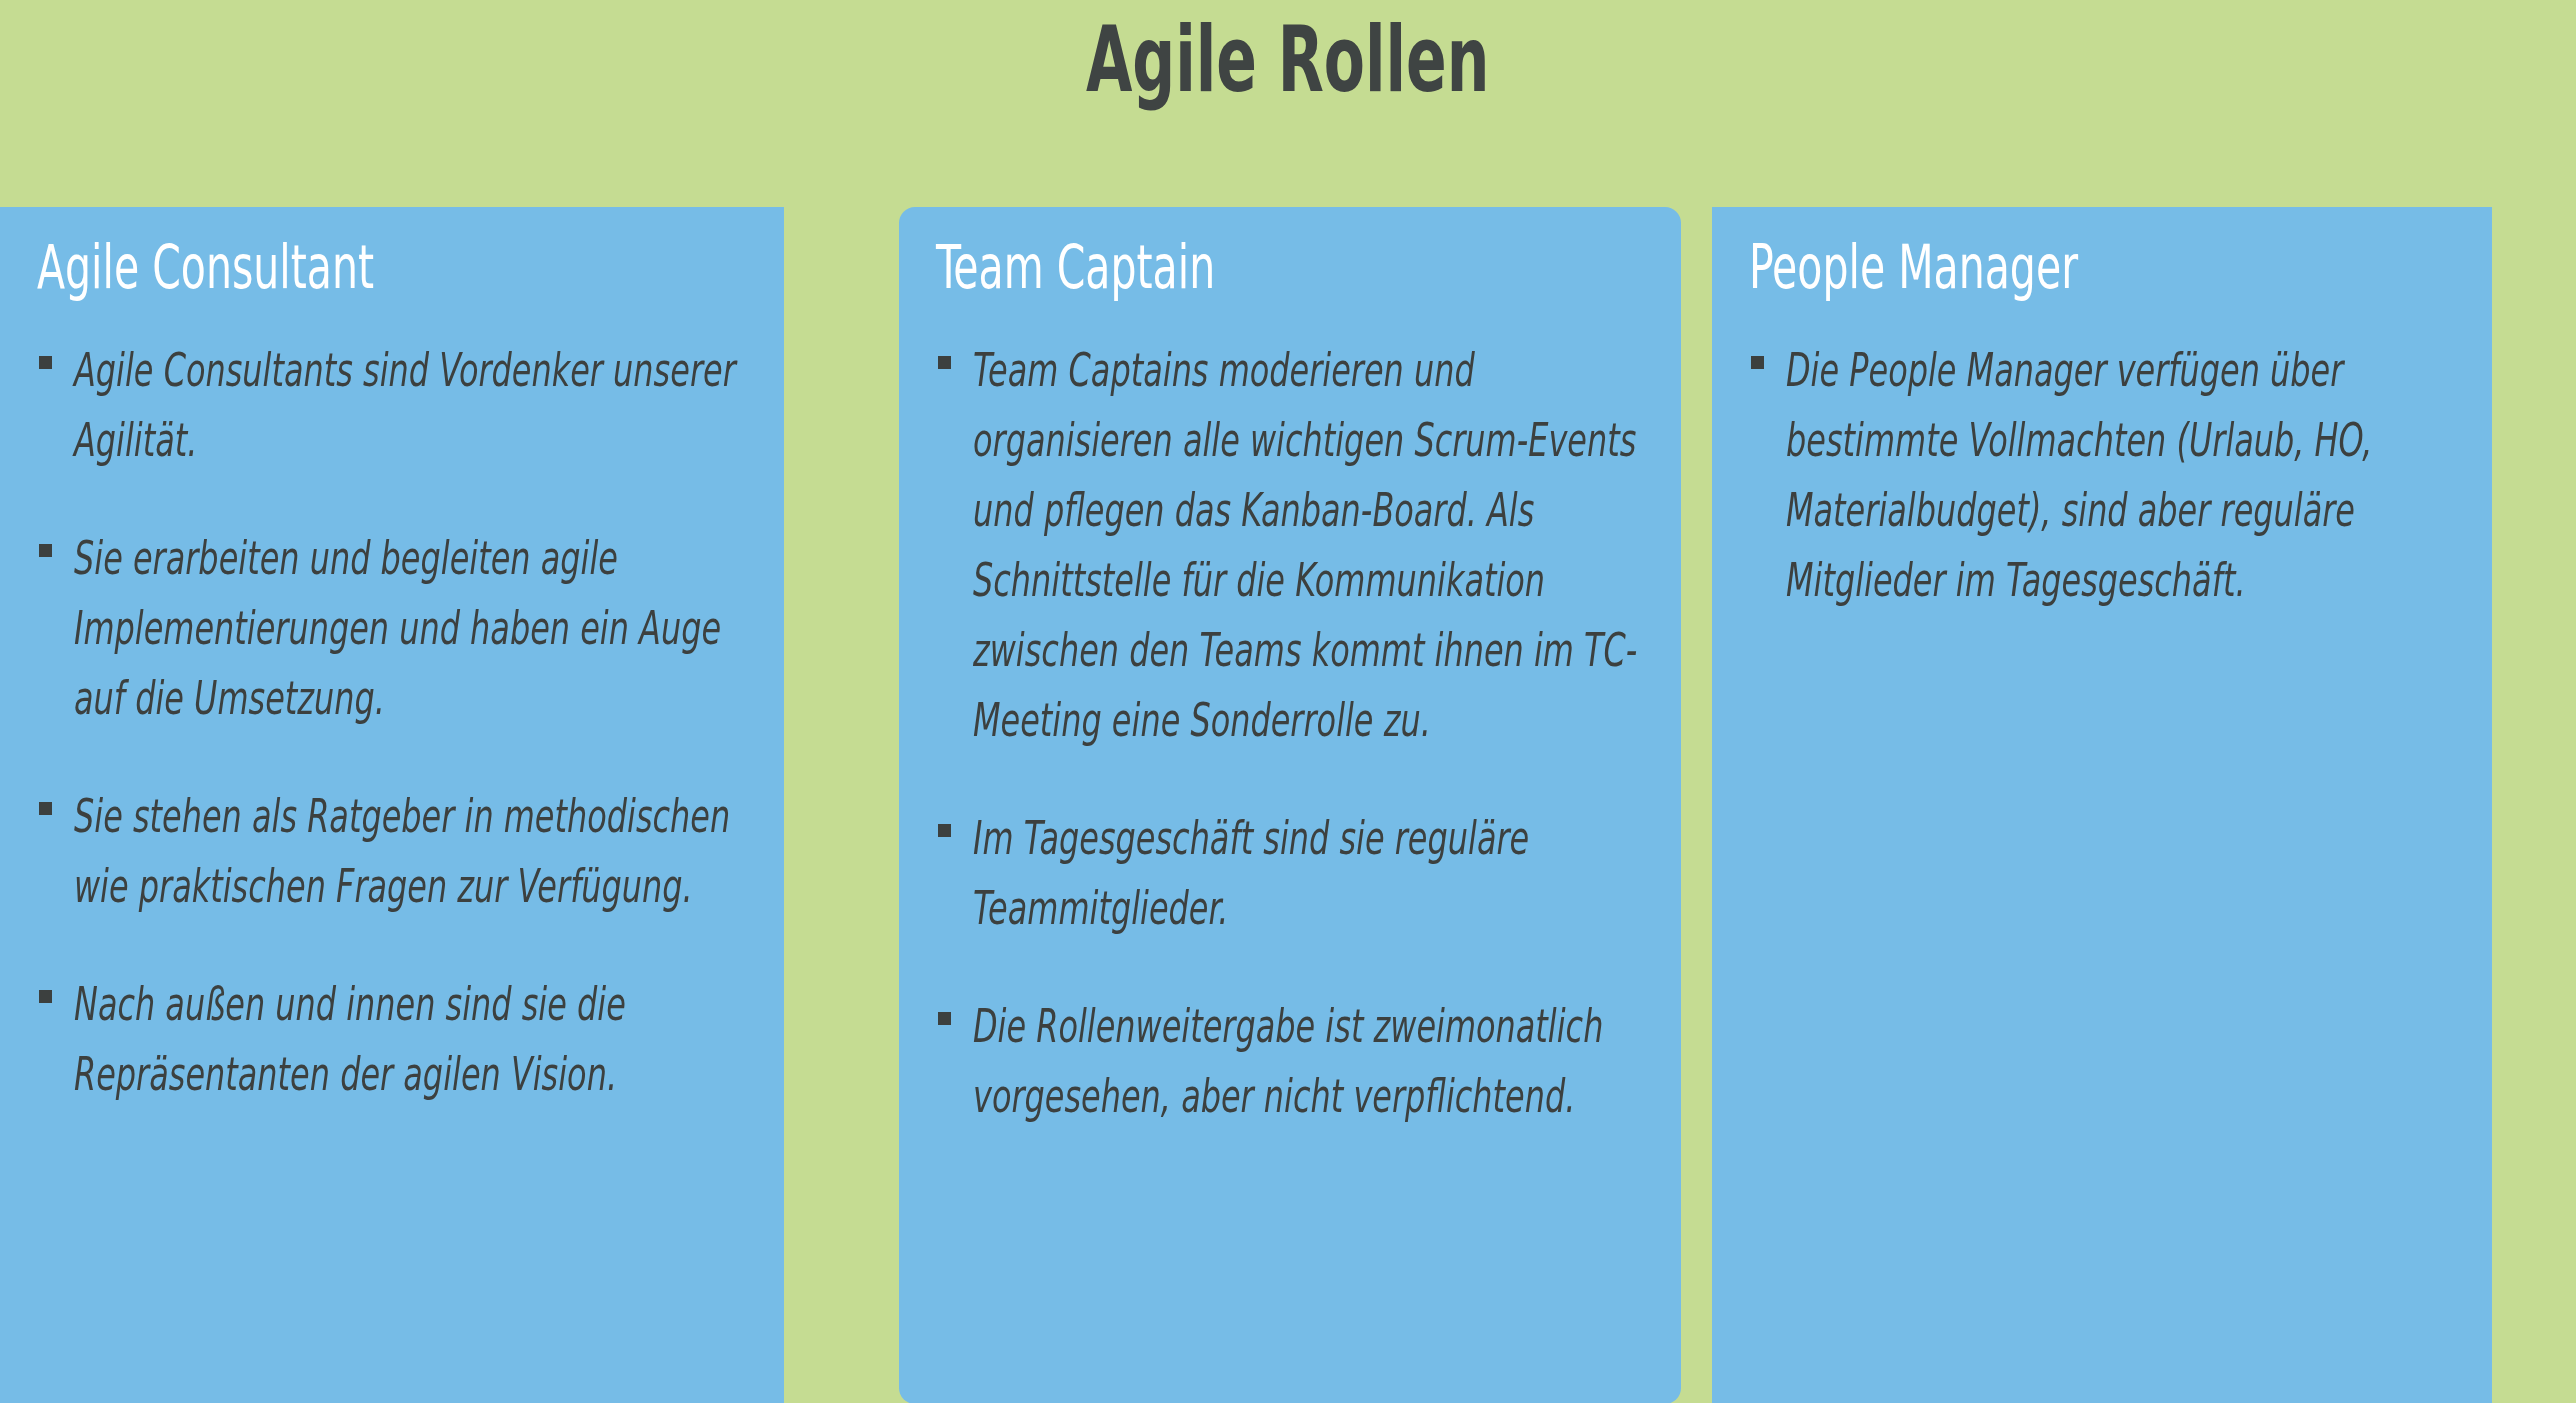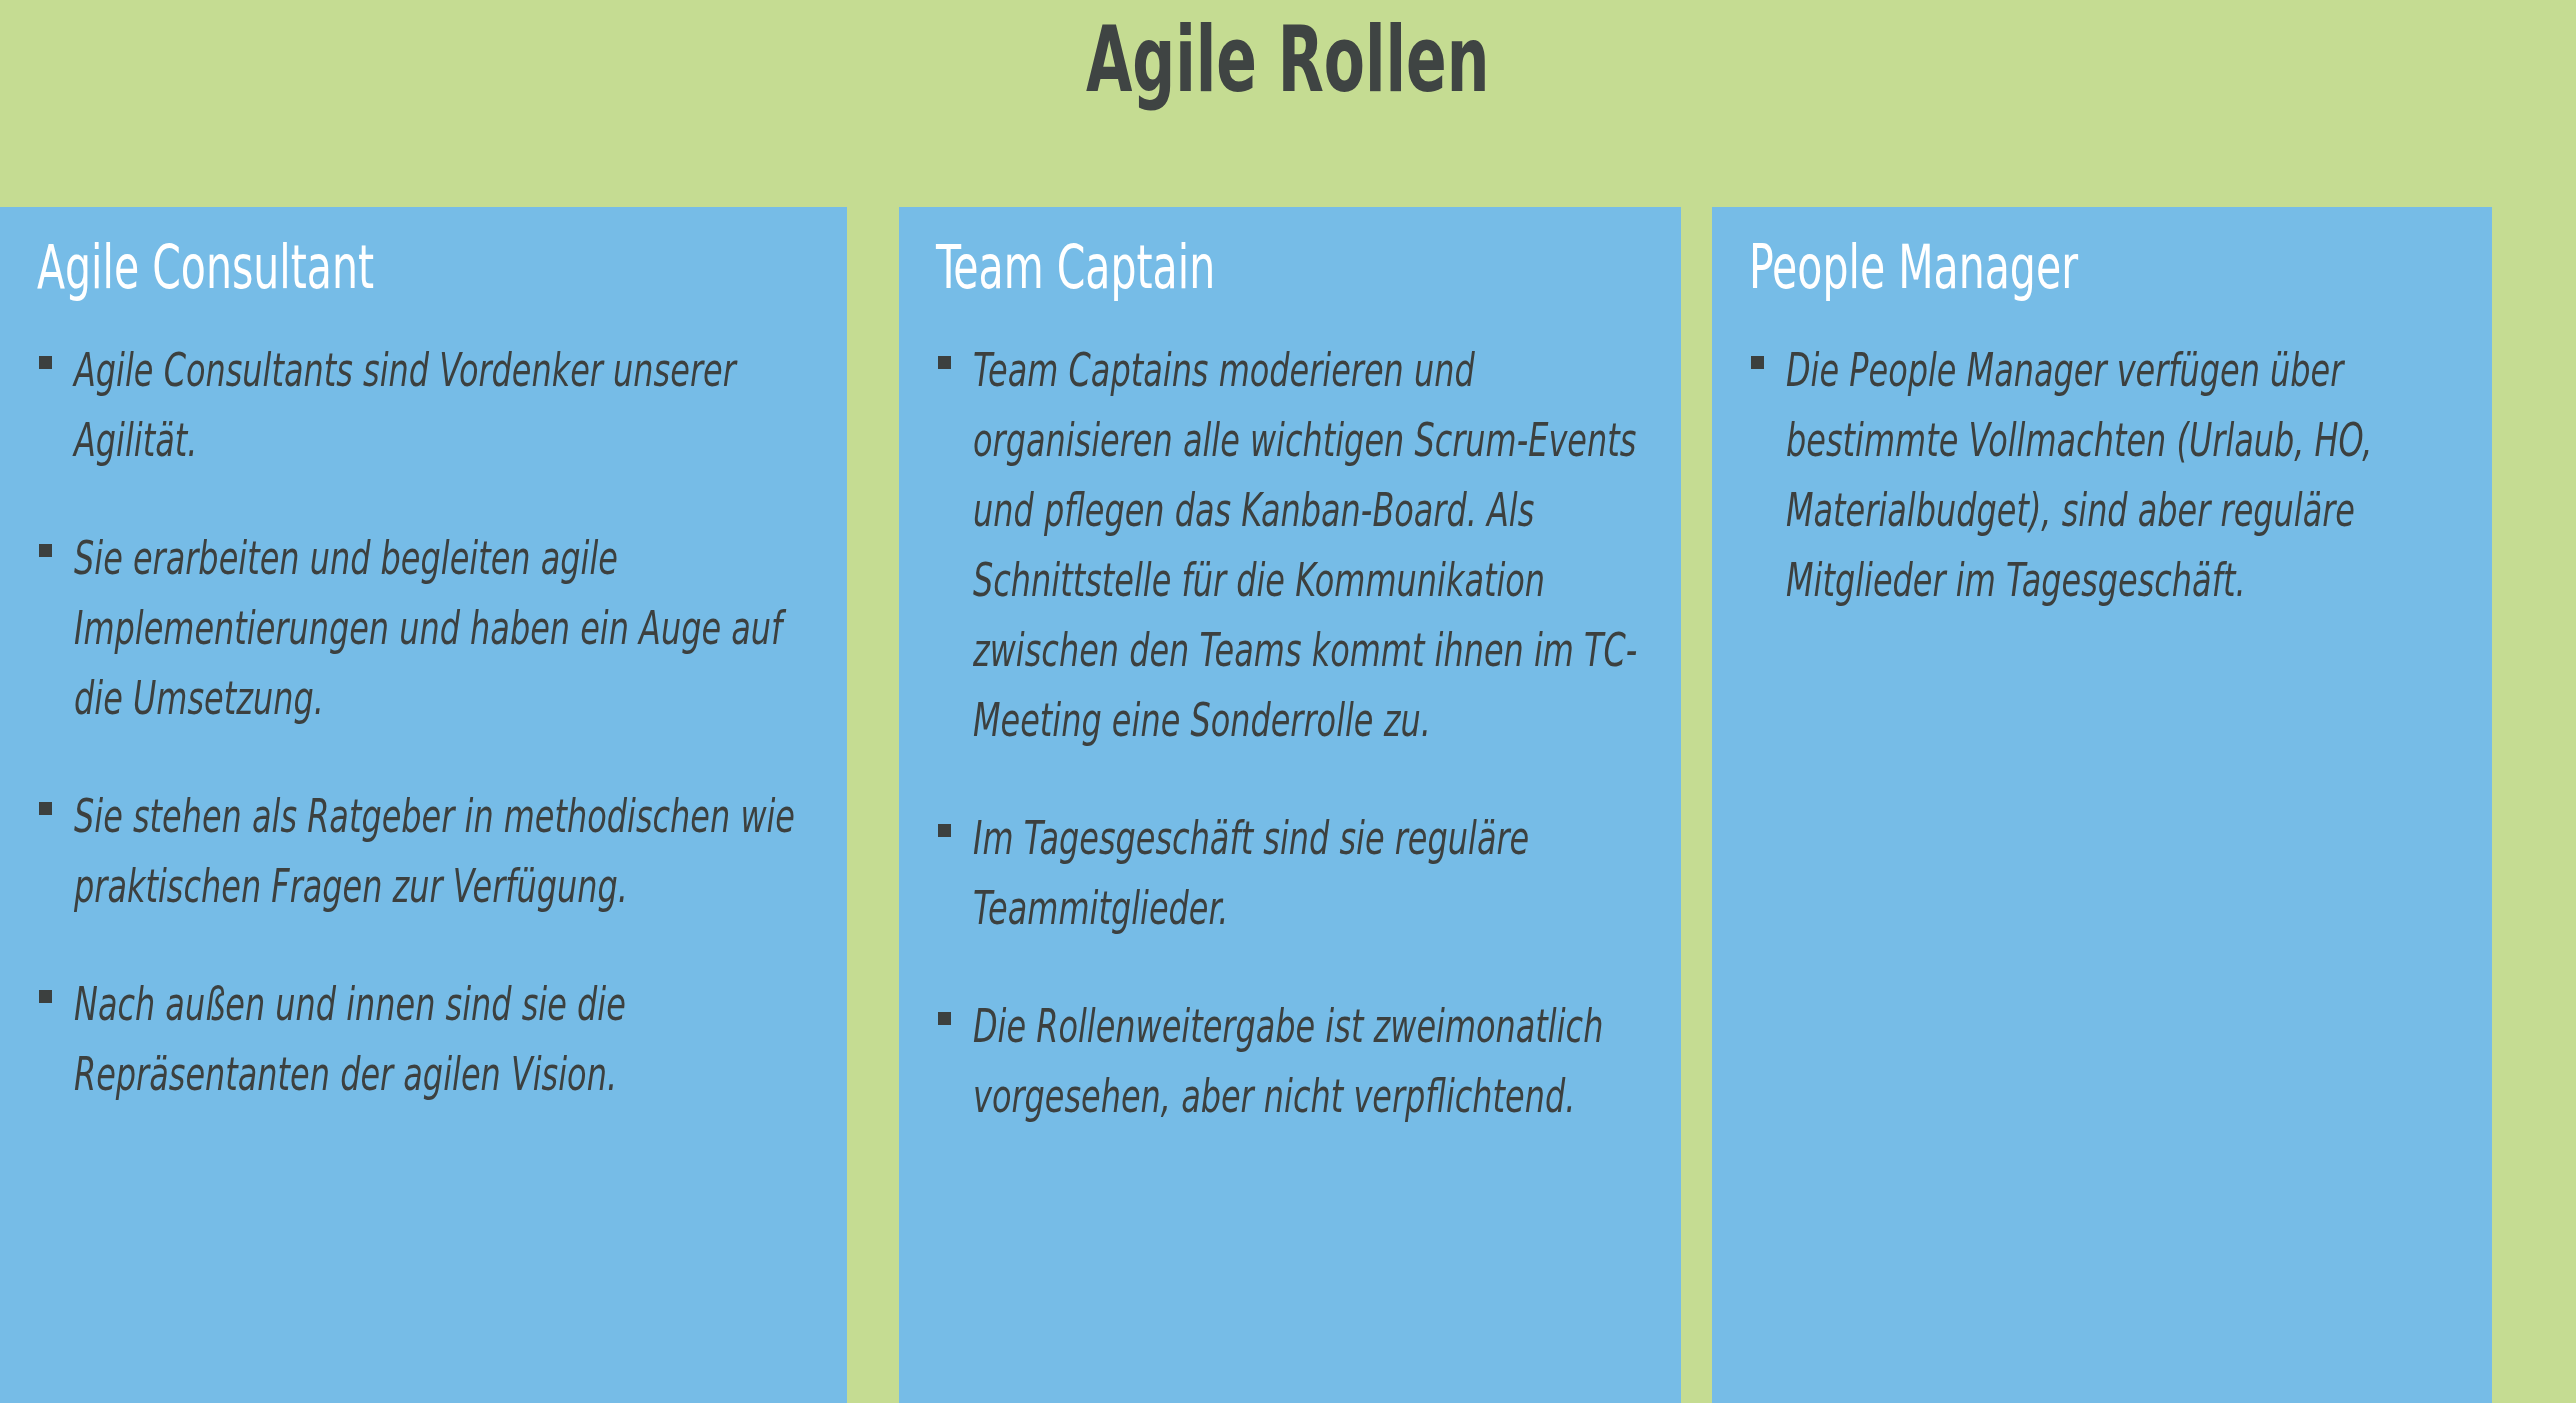--- a/index.html
+++ b/index.html
@@ -46,22 +46,22 @@
   
   .card {
     position: absolute;
     top: 207px;
     height: 1197px;
     background: #76bce7;
     box-sizing: border-box;
     padding: 30px 25px 0 37px;
     overflow: hidden;
   }
-  #card-1 { left: 0px;    width: 847px; }
-  #card-2 { left: 899px; width: 782px; }
+  #card-1 { left: 0px;    width: 784px; }
+  #card-2 { left: 899px; width: 782px; border-radius: 16px; }
   #card-3 { left: 1712px; width: 780px; }
 
   .card-title {
     color: #ffffff;
     font-size: 60px;
     line-height: 1.02;
     font-weight: 400;
     margin: 0 0 37px 0;
     white-space: nowrap;
     transform: scaleX(0.76);

